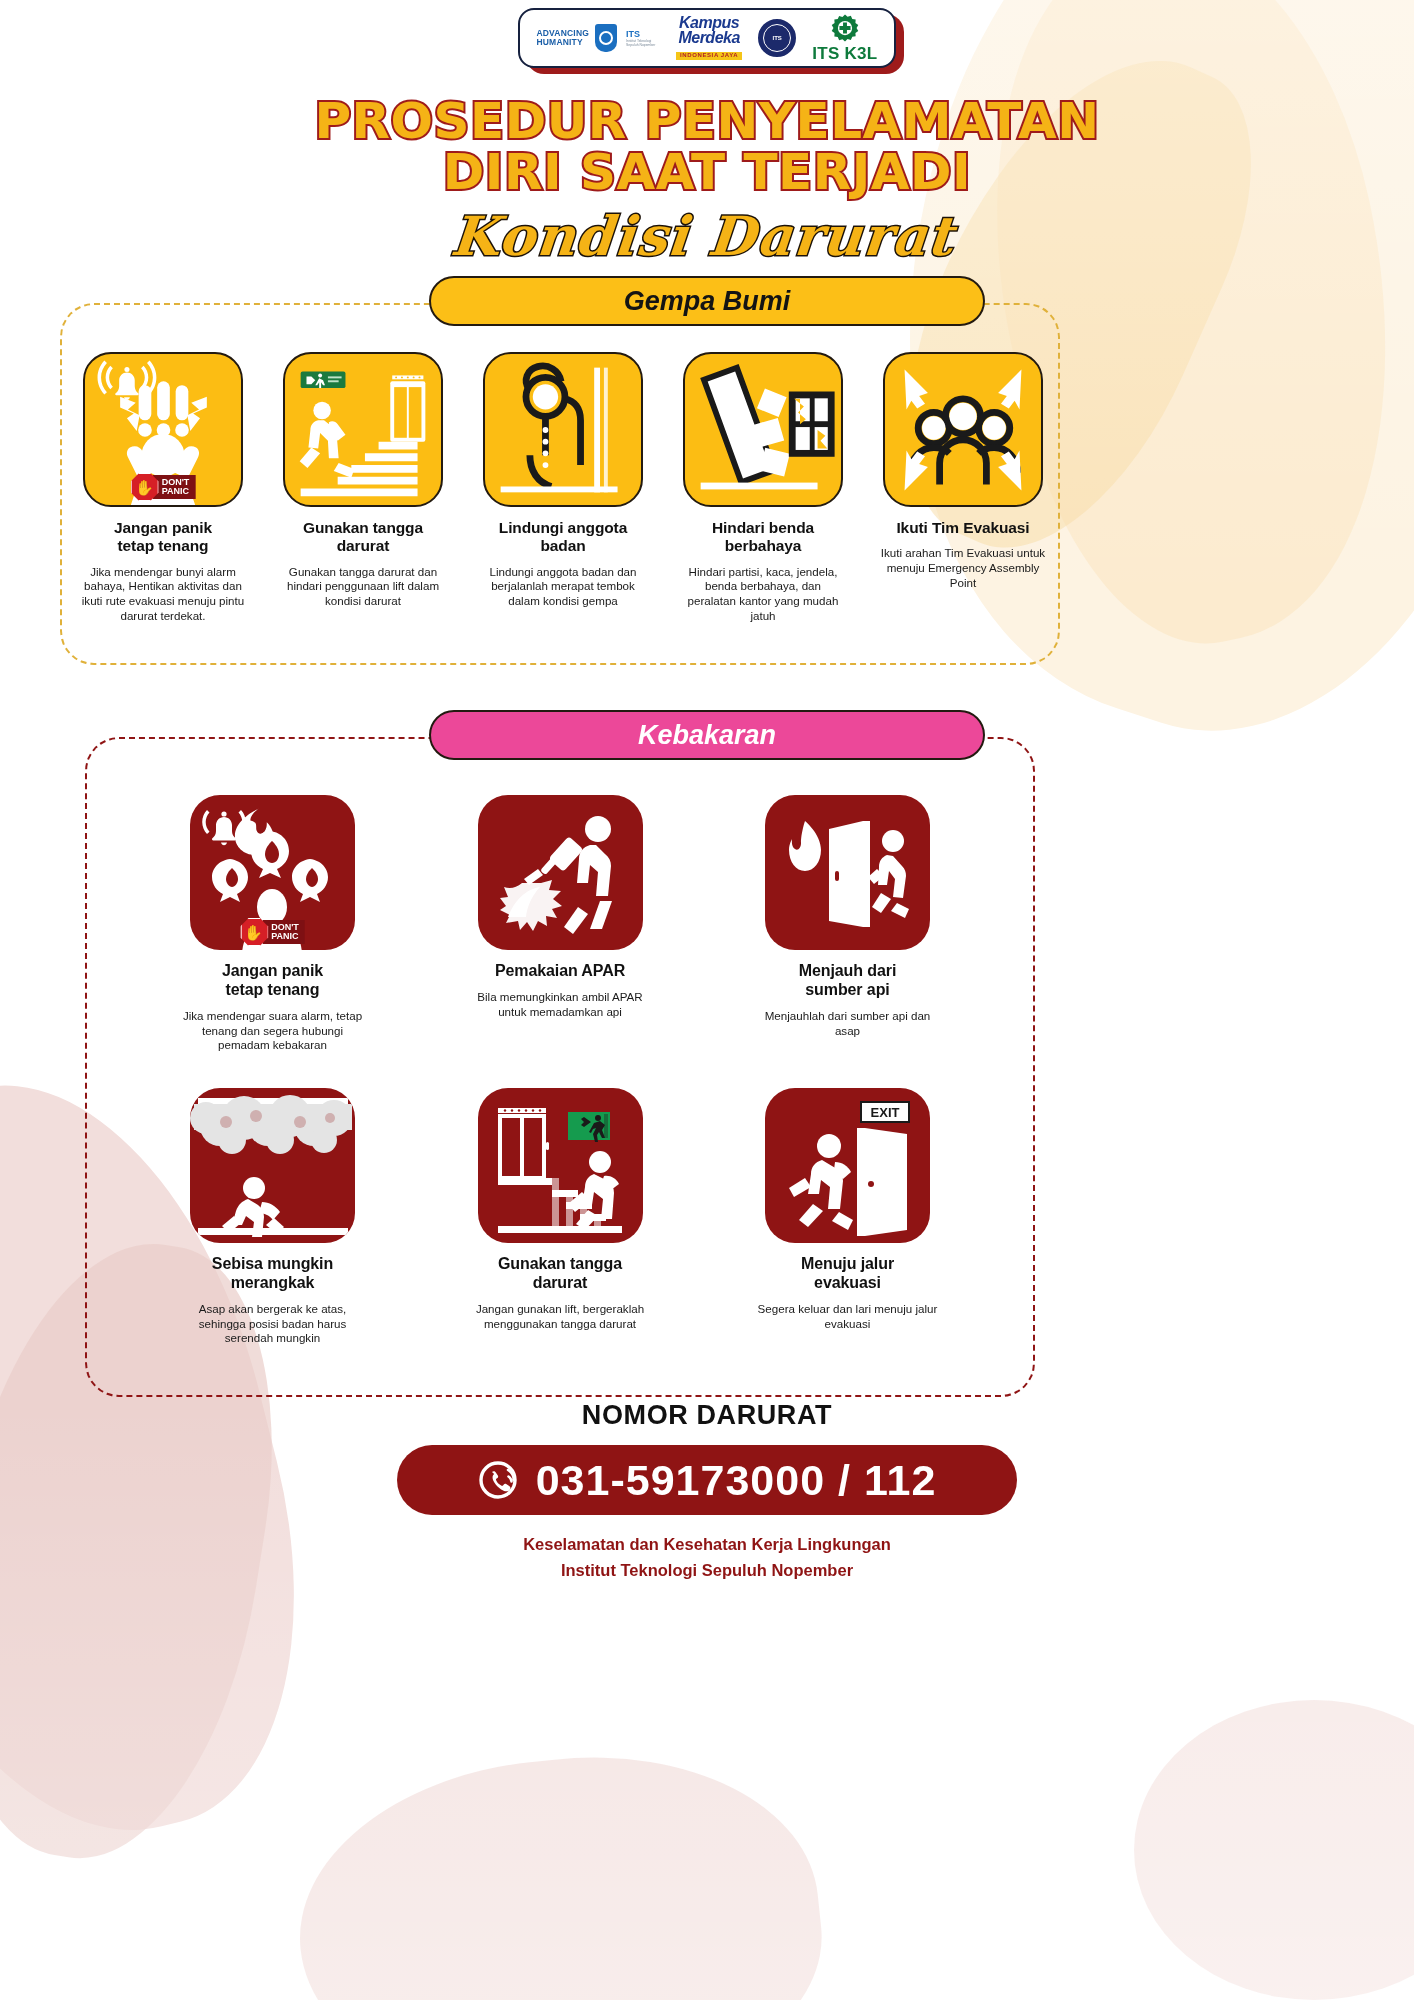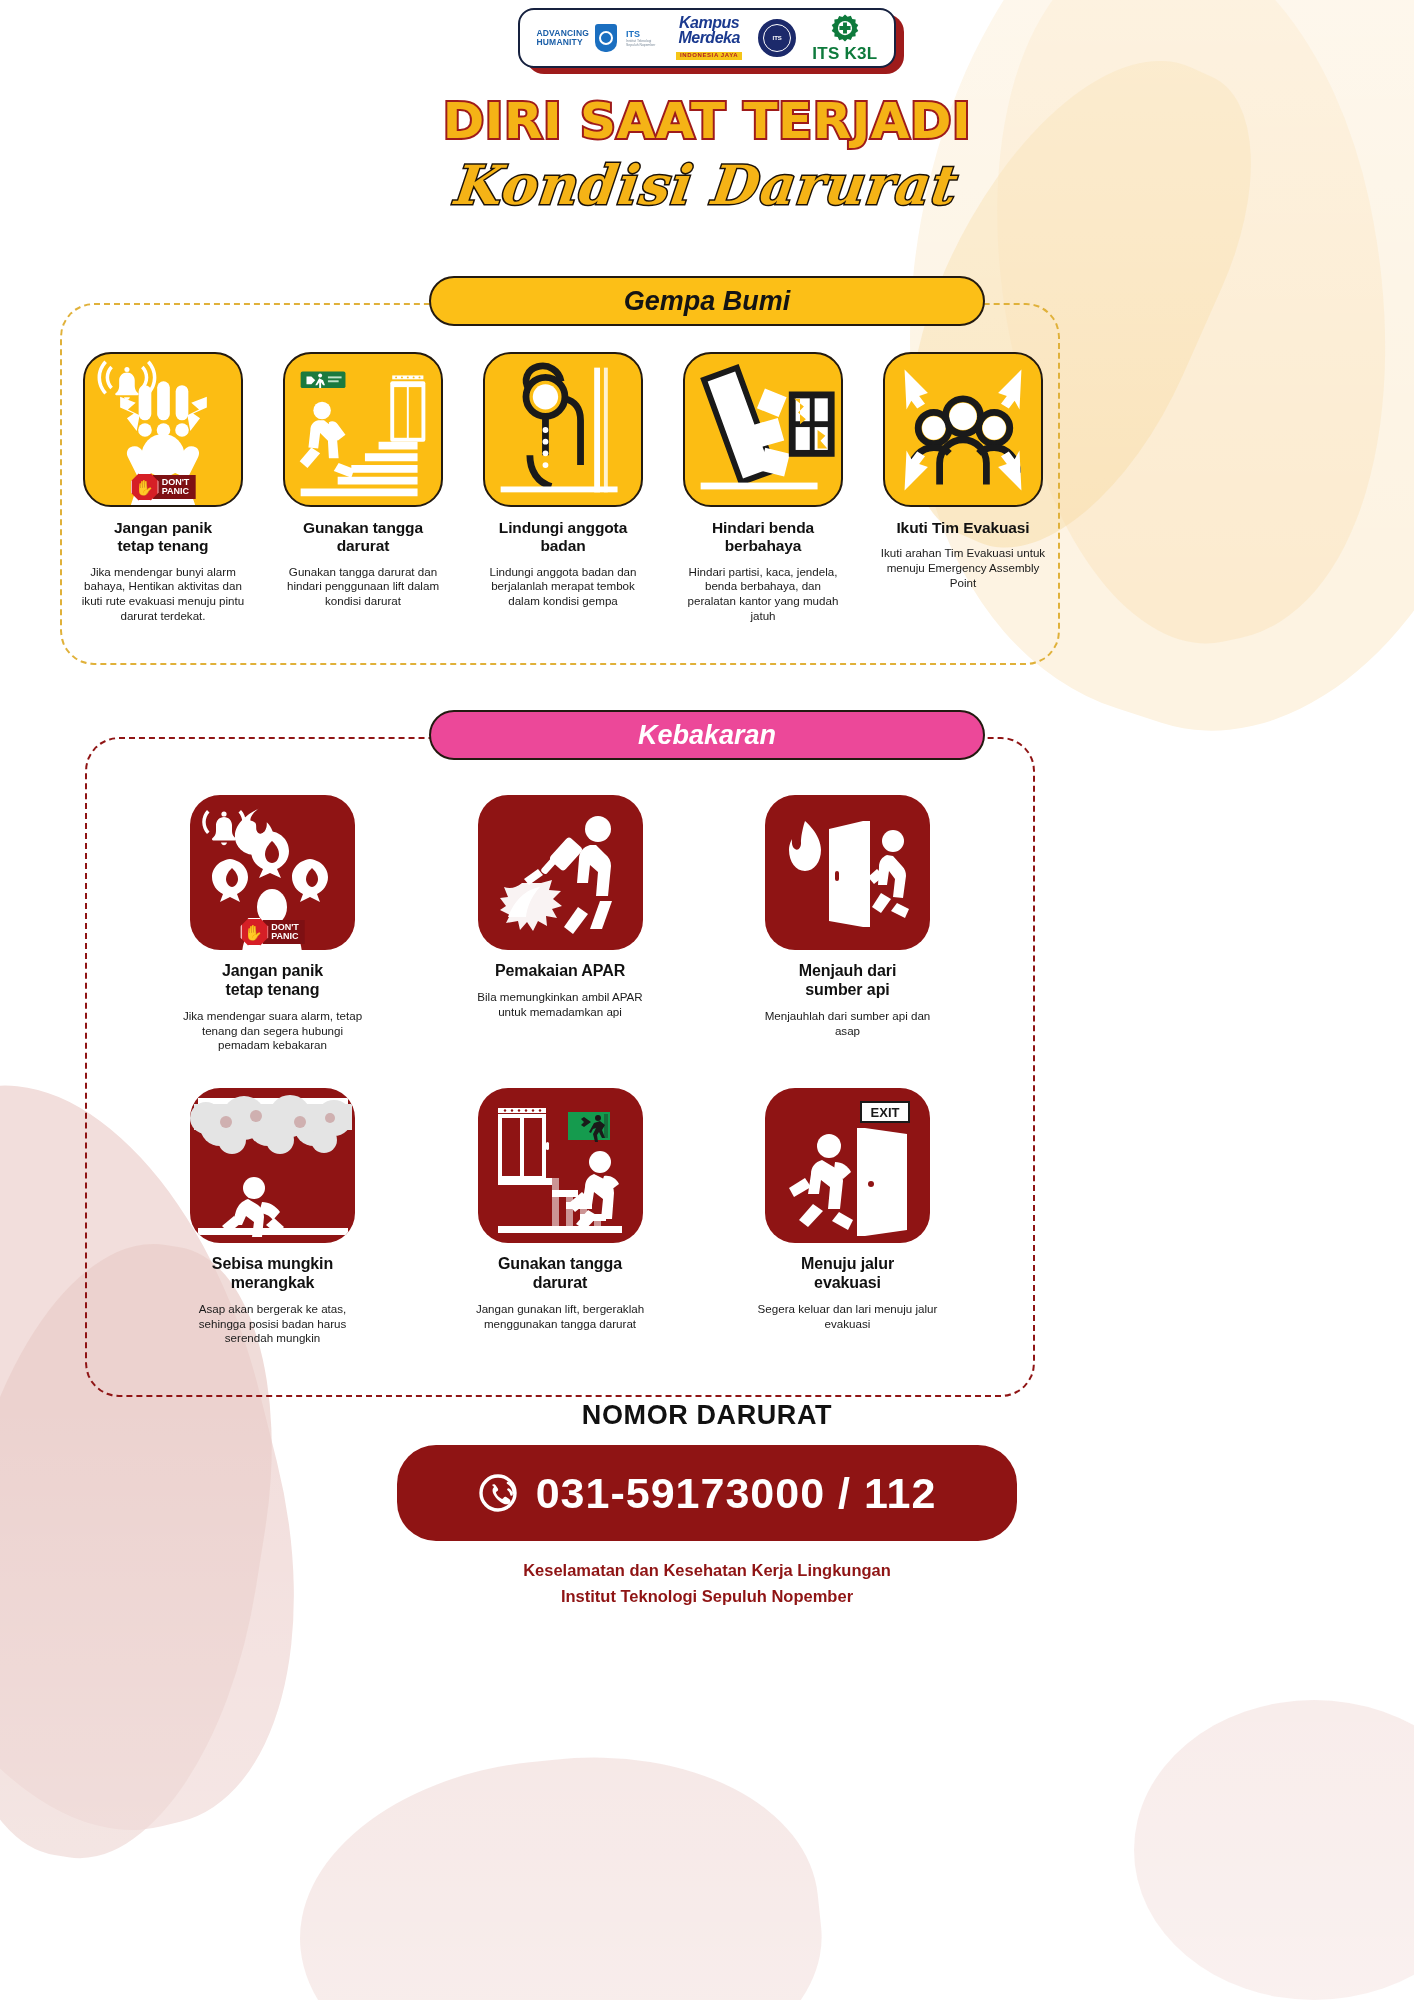--- a/index.html
+++ b/index.html
@@ -142,21 +142,21 @@
     margin-top: 9px; font-size: 11.6px; color: #1a1a1a; text-align: center;
     line-height: 1.28; padding: 0 2px;
   }
   .card-fire .card-title { font-size: 16px; }
   .card-fire .card-desc { font-size: 11.6px; }
 
   
   .footer { position: absolute; left: 0; right: 0; top: 1400px; text-align: center; z-index: 5; }
   .footer-label { font-size: 27px; font-weight: bold; color: #111; letter-spacing: .6px; }
   .phone-pill {
-    margin: 14px auto 0; width: 620px; height: 96px; background: #8f1414;
+    margin: 14px auto 0; width: 620px; height: 70px; background: #8f1414;
     border-radius: 39px; display: flex; align-items: center; justify-content: center; gap: 14px;
   }
   .phone-num { font-size: 43px; font-weight: bold; color: #fff; letter-spacing: 1px; }
   .footer-org { margin-top: 16px; font-size: 16.5px; color: #8f1414; font-weight: bold; line-height: 1.6; }
 
   
   .dontpanic {
     position: absolute; left: 50%; bottom: 4px; transform: translateX(-50%);
     display: flex; align-items: center; z-index: 3;
   }
@@ -220,20 +220,21 @@
             <path fill="#0e7a3c" d="M17.4 12.6h5.2v4.8h4.8v5.2h-4.8v4.8h-5.2v-4.8h-4.8v-5.2h4.8z"></path>
           </svg>
           <div class="k3l-text">ITS K3L</div>
         </div>
       </div>
     </div>
   </div>
 
   <div class="title-area">
     <div class="title-main">
+      <span>PROSEDUR PENYELAMATAN</span>
       <span class="l2">DIRI SAAT TERJADI</span>
     </div>
     <div class="title-script">Kondisi Darurat</div>
   </div>
 
   <div class="dashed dashed-gempa"></div>
   <div class="pill pill-gempa">Gempa Bumi</div>
 
   <div class="row row-gempa">
 

